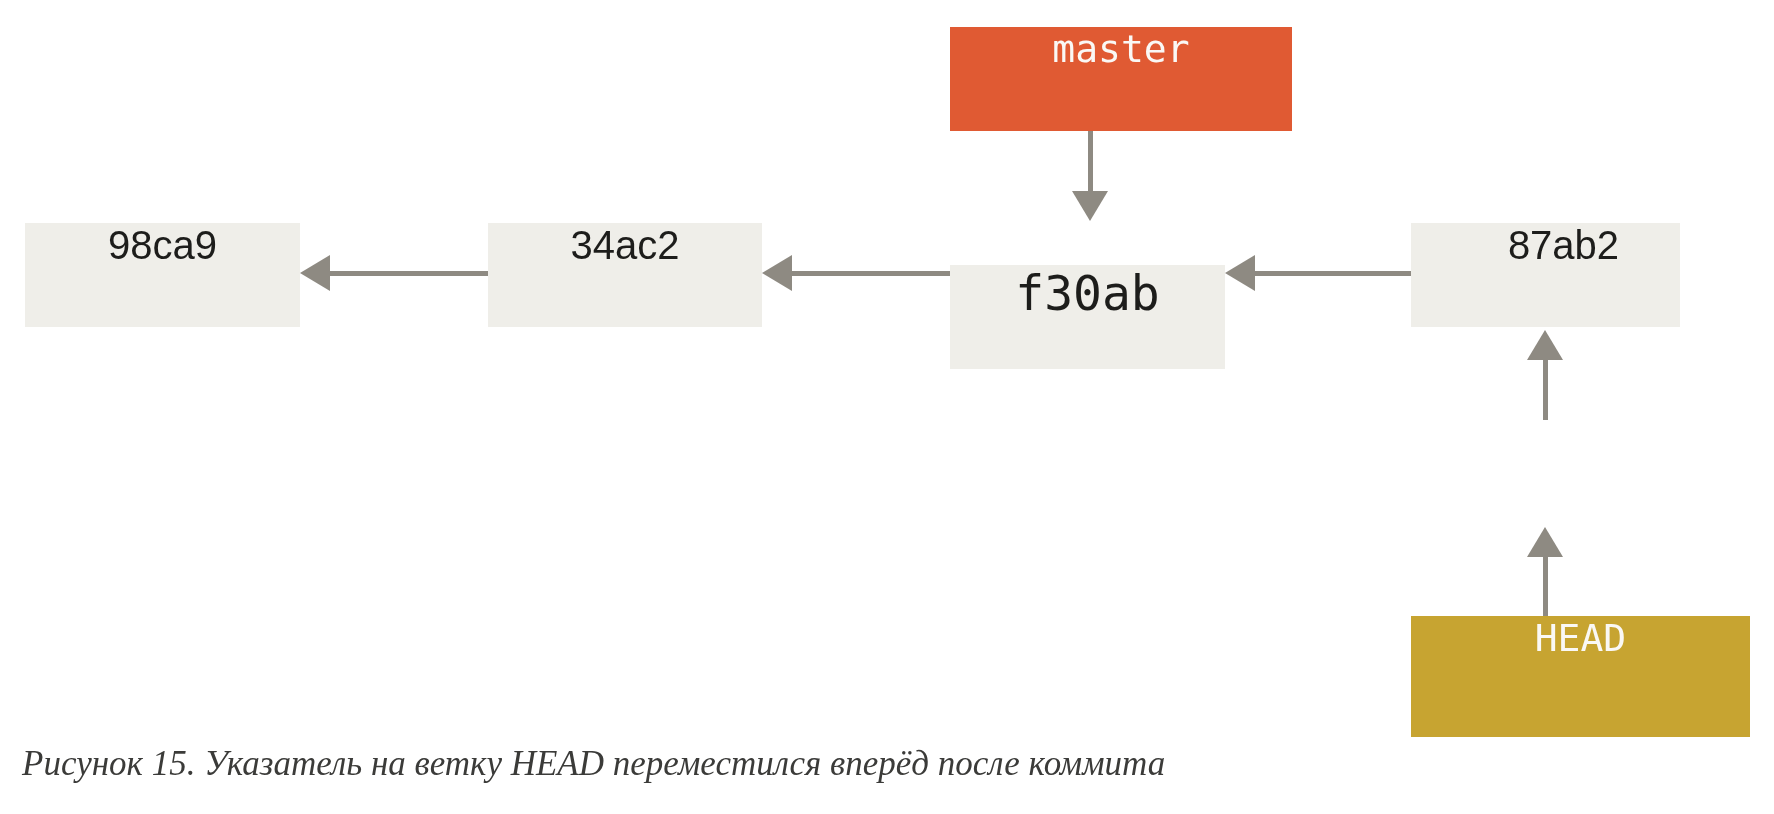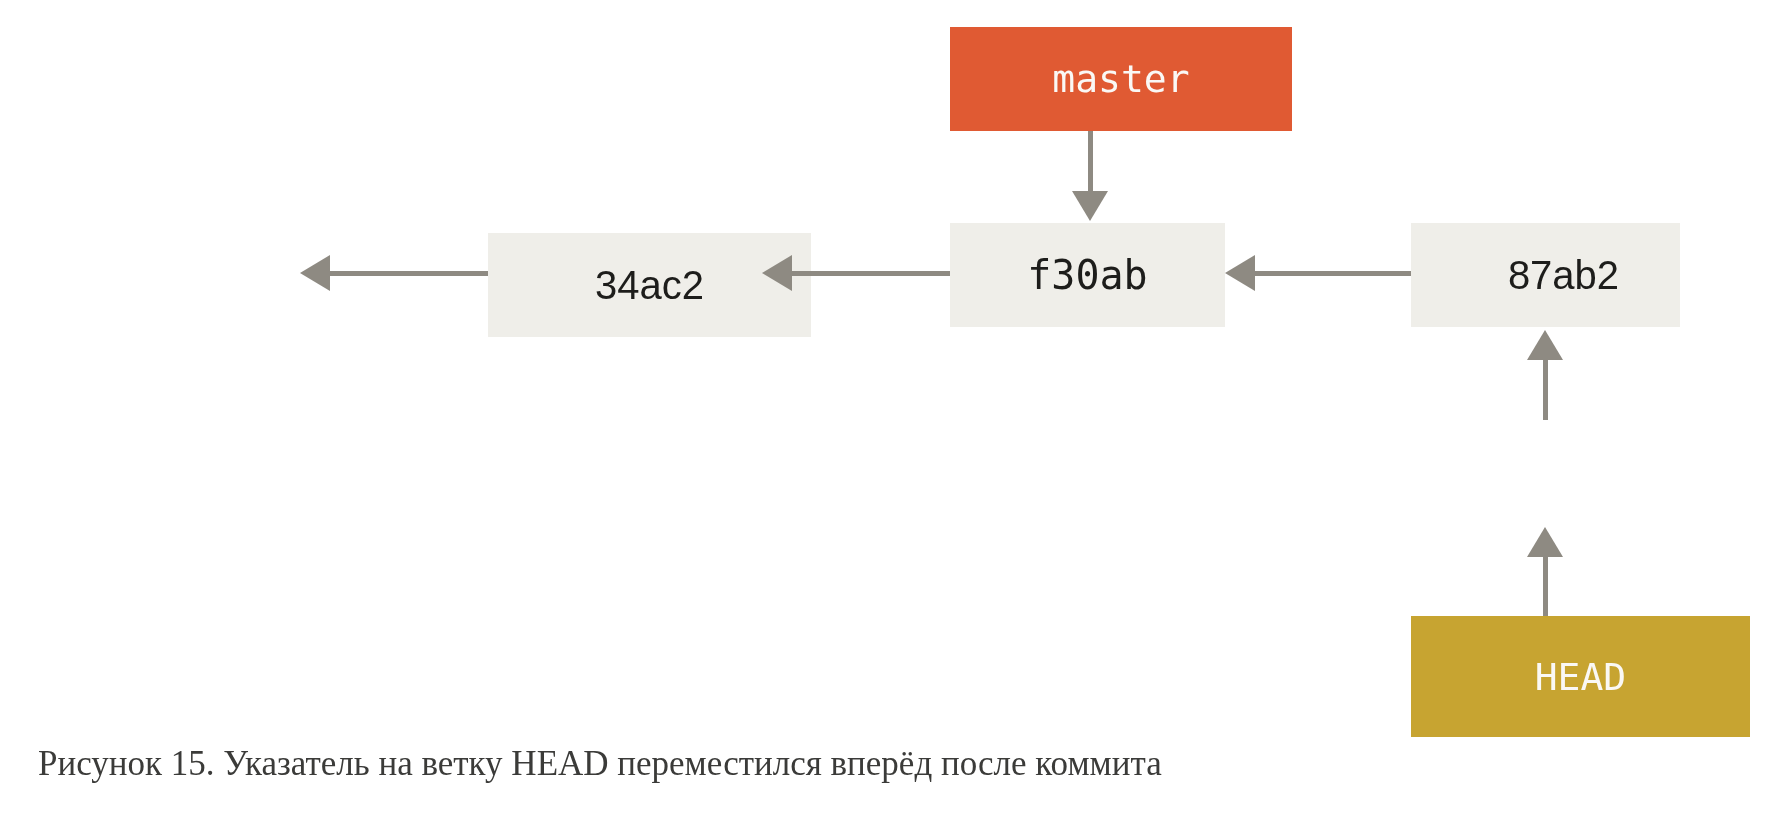--- a/index.html
+++ b/index.html
@@ -16,33 +16,34 @@
     position:relative;
     width:1774px;
     height:814px;
     background:#ffffff;
     overflow:hidden;
     font-family:"Liberation Sans",sans-serif;
   }
   .node{
     position:absolute;
     display:flex;
-    align-items:center;
+    align-items:flex-start;
     justify-content:center;
     box-sizing:border-box;
   }
   .commit{
     background:var(--c-commit-bg);
     color:var(--c-commit-text);
     font-family:"Liberation Sans",sans-serif;
     font-size:40px;
   }
   .commit.mono{
     font-family:"DejaVu Sans Mono","Liberation Mono",monospace;
-    font-size:40px;
+    font-size:48px;
+    margin-top:42px;
   }
   .ref{
     color:var(--c-label-text);
     font-family:"DejaVu Sans Mono","Liberation Mono",monospace;
     font-size:38px;
   }
   .ref.branch{background:var(--c-branch);}
   .ref.head{background:var(--c-head);}
   .shaft-h{position:absolute;height:5px;background:var(--c-arrow);}
   .shaft-v{position:absolute;width:5px;background:var(--c-arrow);}
@@ -59,45 +60,49 @@
     border-bottom:30px solid var(--c-arrow);
   }
   .head-down{
     position:absolute;width:0;height:0;
     border-left:18px solid transparent;
     border-right:18px solid transparent;
     border-top:30px solid var(--c-arrow);
   }
   .caption{
     position:absolute;
-    left:38px;
+    left:22px;
     top:744px;
     font-family:"Liberation Serif","DejaVu Serif",serif;
+    font-style:italic;
     font-size:35px;
     color:var(--c-caption-text);
     white-space:nowrap;
   }
 </style>
 </head>
 <body>
 
 <div class="canvas">
 
   <div class="node ref branch" style="left:950px;top:27px;width:342px;height:104px;">
     <span>master</span>
   </div>
 
   <div class="shaft-v" style="left:1088px;top:131px;height:62px;"></div>
   <div class="head-down" style="left:1072px;top:191px;"></div>
 
+  <div class="node commit" style="left:25px;top:223px;width:275px;height:104px;">
+    <span>98ca9</span>
+  </div>
 
   <div class="head-left" style="left:300px;top:255px;"></div>
   <div class="shaft-h" style="left:329px;top:271px;width:159px;"></div>
 
-  <div class="node commit" style="left:488px;top:233px;width:323px;height:104px;">
+  <div class="node commit" style="left:488px;top:223px;width:274px;height:104px;">
     <span>34ac2</span>
   </div>
 
   <div class="head-left" style="left:762px;top:255px;"></div>
   <div class="shaft-h" style="left:791px;top:271px;width:159px;"></div>
 
   <div class="node commit mono" style="left:950px;top:223px;width:275px;height:104px;">
     <span>f30ab</span>
   </div>
 

